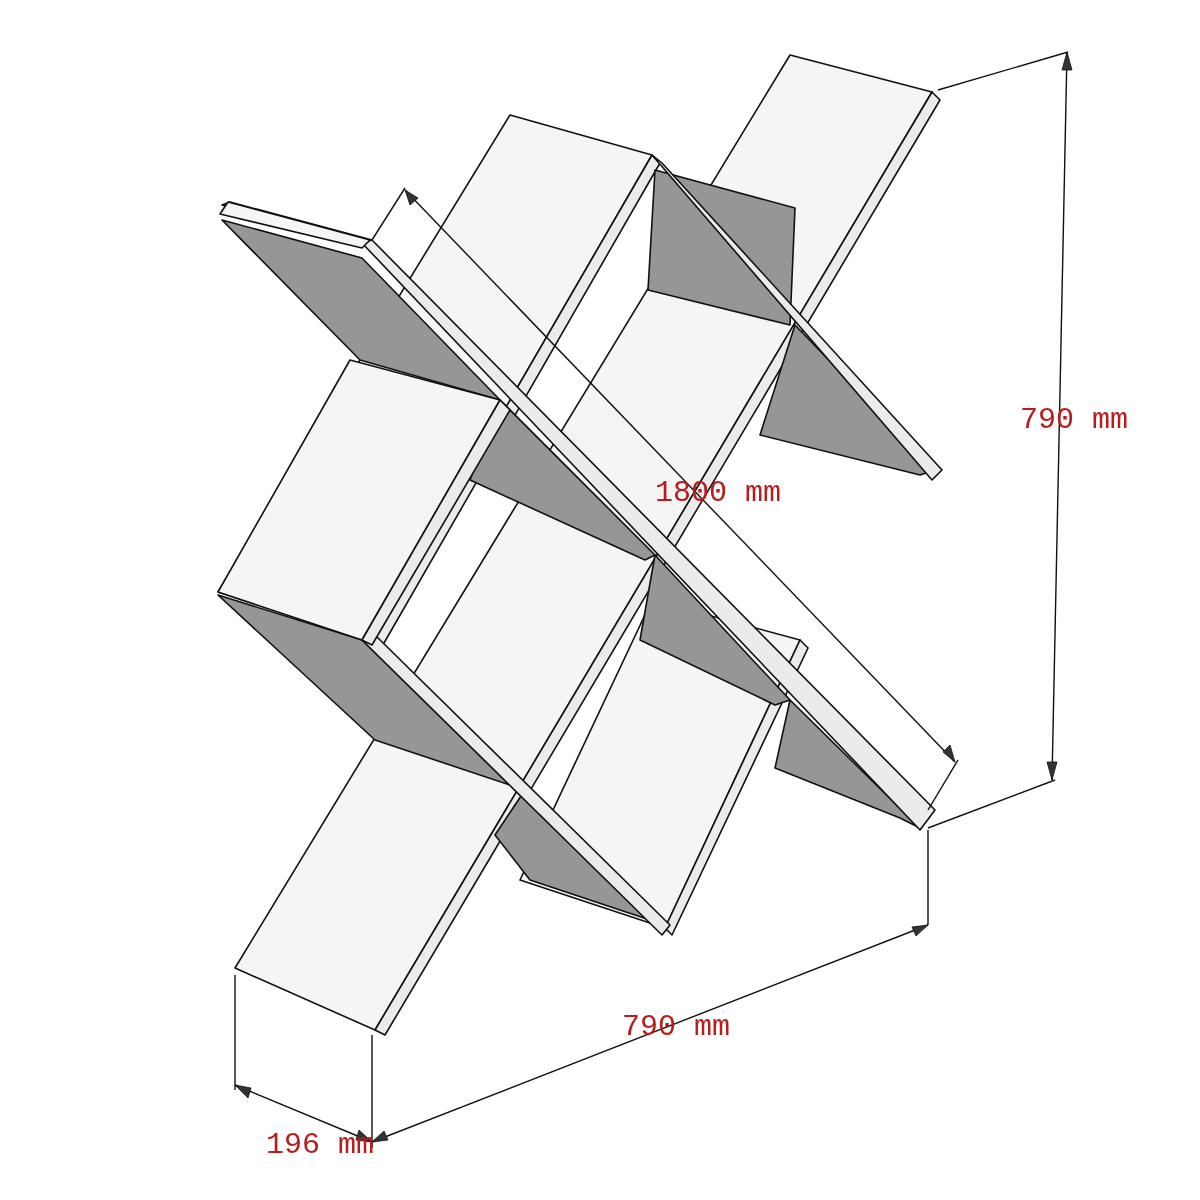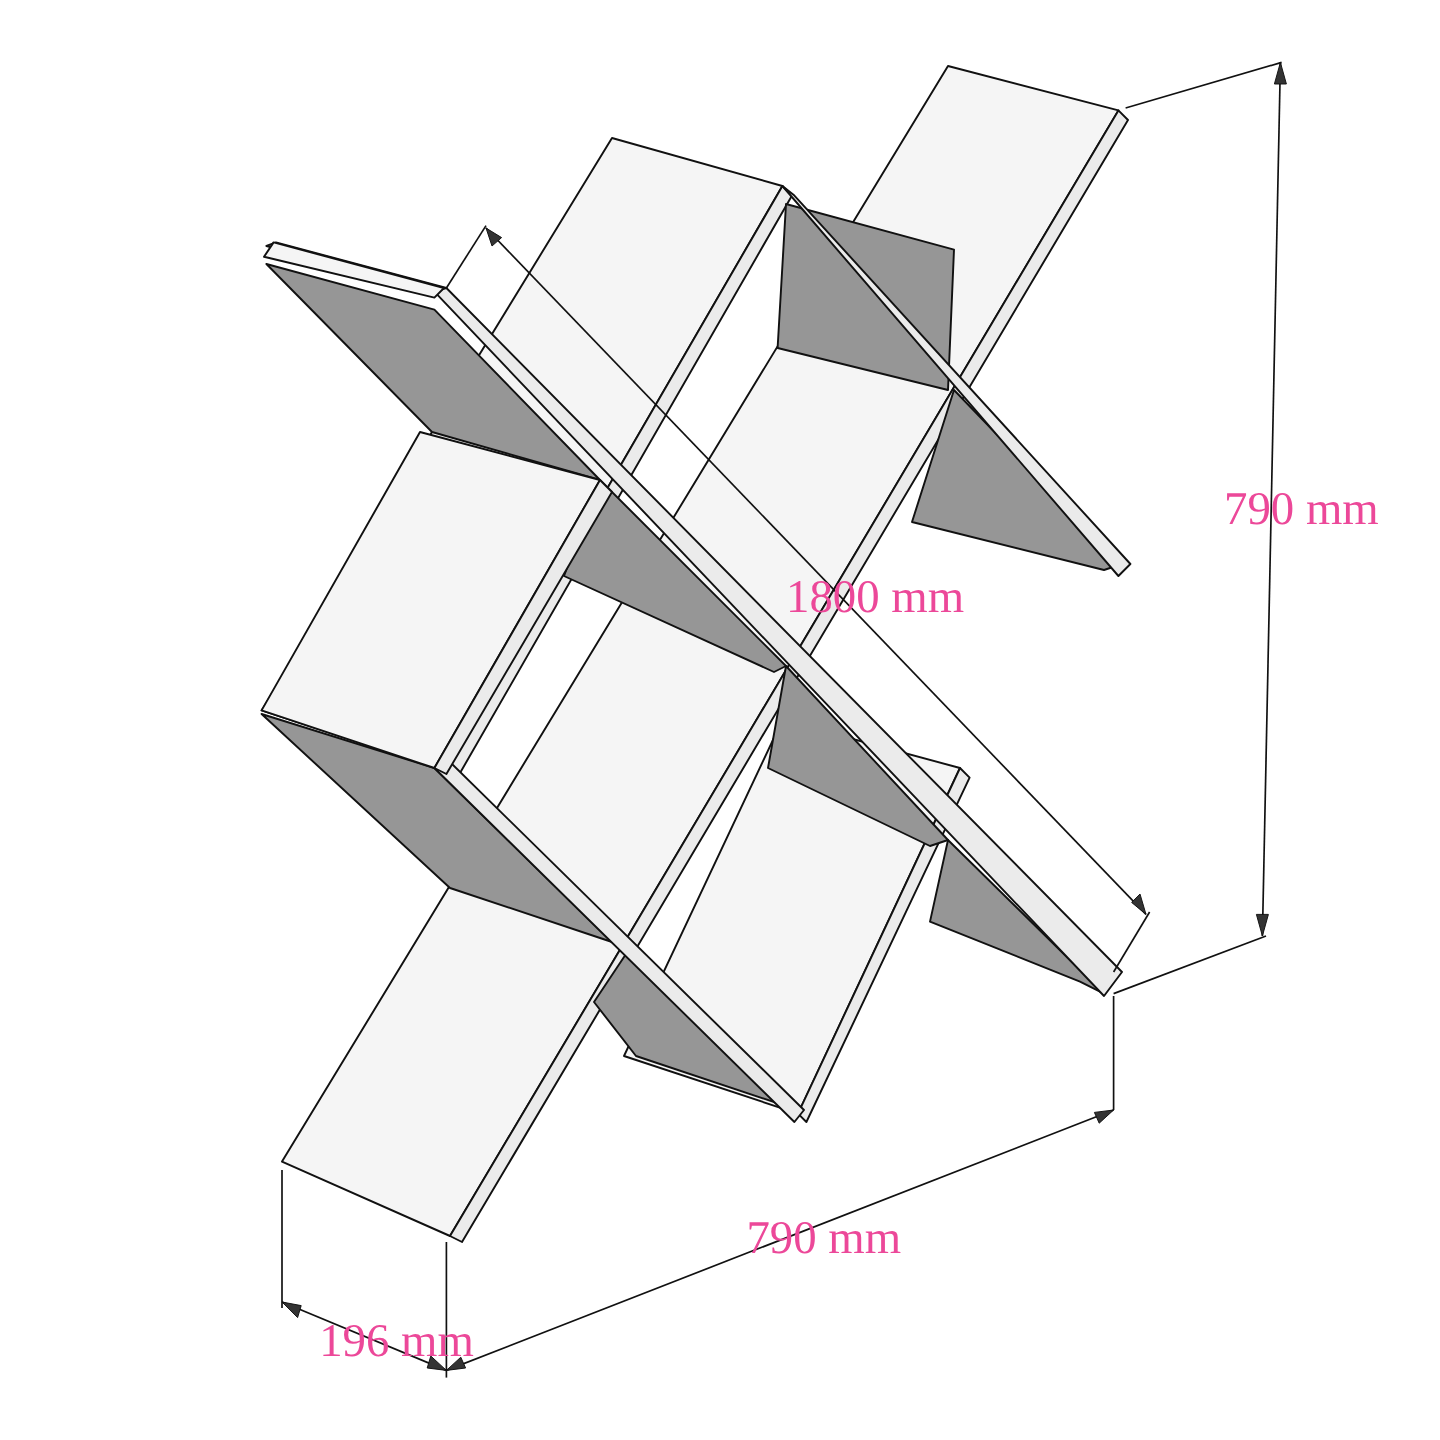--- a/index.html
+++ b/index.html
@@ -3,21 +3,21 @@
 <meta charset="utf-8">
 <style>
   html, body { margin: 0; padding: 0; background: #ffffff; }
   #canvas { position: relative; width: 1200px; height: 1200px; background: #ffffff; overflow: hidden; }
   svg { position: absolute; left: 0; top: 0; }
   .face { fill: #f5f5f5; stroke: #111; stroke-width: 1.6; stroke-linejoin: round; }
   .edge { fill: #ebebeb; stroke: #111; stroke-width: 1.6; stroke-linejoin: round; }
   .under { fill: #969696; stroke: #111; stroke-width: 1.6; stroke-linejoin: round; }
   .dim { stroke: #111; stroke-width: 1.4; fill: none; }
   .arrow { fill: #333; stroke: #111; stroke-width: 0.8; }
-  .label { position: absolute; font-family: Liberation Serif, serif; font-size: 39px; color: #ec4899; white-space: nowrap; line-height: 1; }
+  .label { position: absolute; font-family: Liberation Mono, monospace; font-size: 30px; color: #b91c1c; white-space: nowrap; line-height: 1; }
 </style>
 </head>
 <body>
 
 <div id="canvas">
 <svg width="1200" height="1200" viewBox="0 0 1200 1200">
 
   <g>
     <polygon class="face" points="790,55 932,92 375,1030 235,968"></polygon>
     <polygon class="edge" points="932,92 940,100 385,1035 375,1030"></polygon>
@@ -105,14 +105,14 @@
     <line class="dim" x1="235" y1="975" x2="235" y2="1090"></line>
     <line class="dim" x1="235" y1="1085" x2="372" y2="1142"></line>
     <polygon class="arrow" points="235,1085 248,1098 251,1088"></polygon>
     <polygon class="arrow" points="372,1142 359,1130 356,1140"></polygon>
   </g>
 </svg>
 
   <div class="label" style="left:1020px; top:405px;">790 mm</div>
   <div class="label" style="left:655px; top:478px;">1800 mm</div>
   <div class="label" style="left:622px; top:1012px;">790 mm</div>
-  <div class="label" style="left:266px; top:1098px;">196 mm</div>
+  <div class="label" style="left:266px; top:1130px;">196 mm</div>
 </div>
 
 </body></html>

